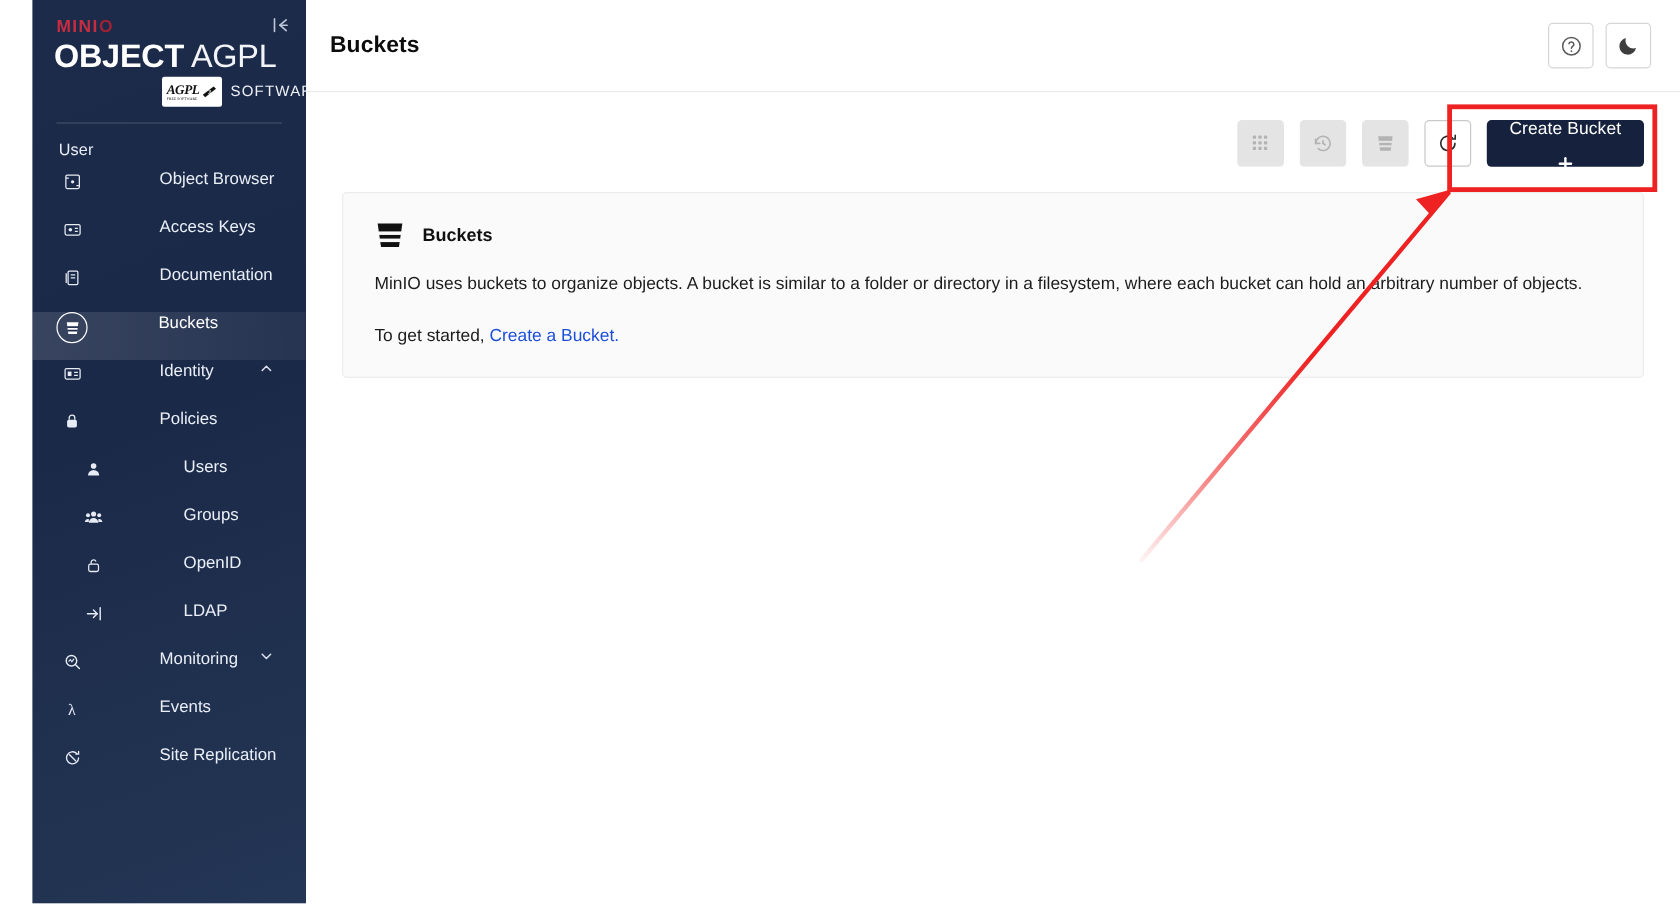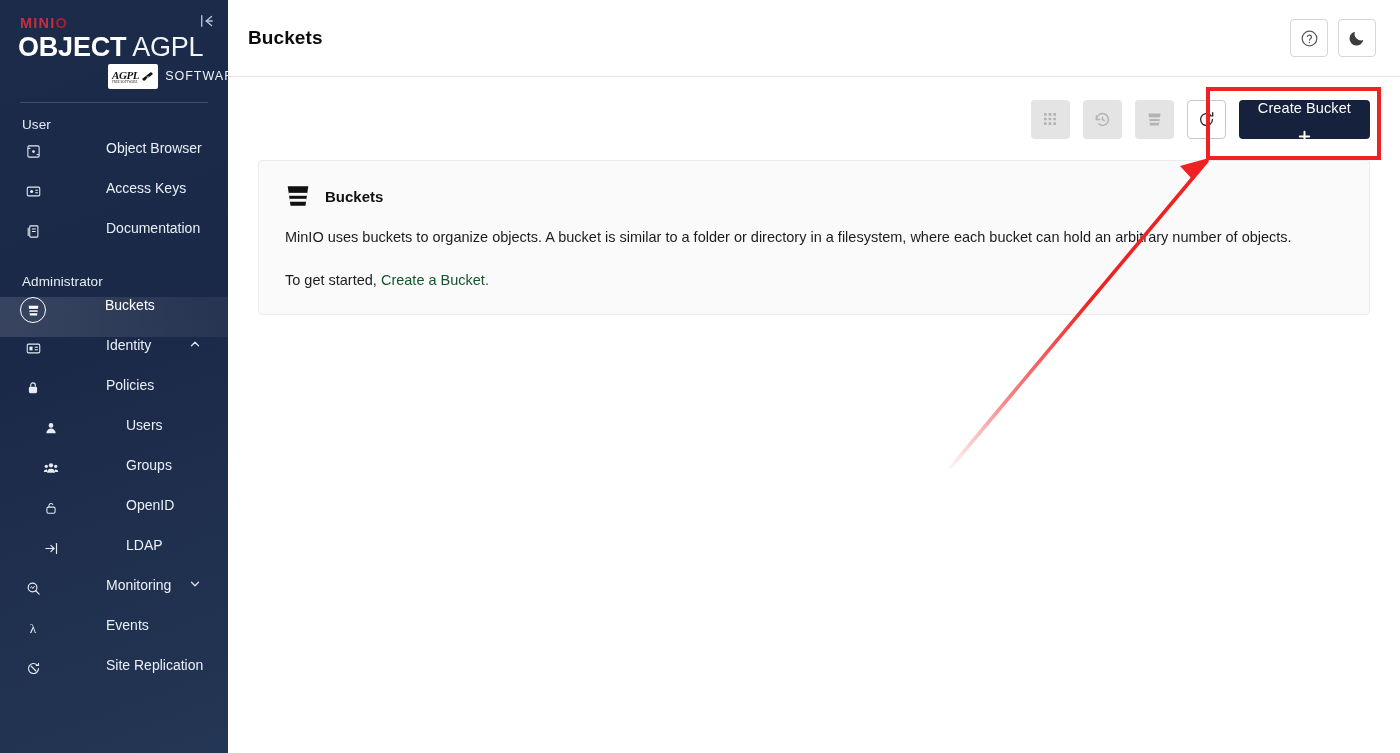--- a/index.html
+++ b/index.html
@@ -2,21 +2,21 @@
 <html><head>
 <meta charset="utf-8">
 <style>
   * { box-sizing: border-box; margin: 0; padding: 0; }
   html, body {
     width: 1400px; height: 753px;
     font-family: "Liberation Sans", sans-serif;
     background: #ffffff;
     overflow: hidden;
   }
-  .app { display: flex; width: 1400px; height: 753px; position: relative; }
+  .app { display: flex; width: 1400px; height: 753px; position: relative; padding-left: 27px; }
 
   
   .sidebar {
     width: 228px; height: 753px; flex: 0 0 228px;
     background: linear-gradient(160deg, #1c2b4a 0%, #1b2948 45%, #243655 100%);
     position: relative;
     overflow: hidden;
     color: #fff;
   }
   .logo-wrap { padding: 12px 16px 0 16px; position: relative; height: 92px; }
@@ -120,21 +120,21 @@
     margin-top: 21px; background: #fafafa; border: 1px solid #ececec; border-radius: 4px;
     padding: 22px 26px 26px 26px;
   }
   .info-head { display: flex; align-items: center; gap: 14px; }
   .info-head .title { font-size: 15px; font-weight: 700; color: #101010; }
   .info-body {
     margin-top: 18px; font-size: 14.5px; line-height: 1.48; color: #1c1c1c;
     max-width: 1035px;
   }
   .info-foot { margin-top: 24px; font-size: 14.5px; color: #1c1c1c; }
-  .info-foot a { color: #14532d; text-decoration: none; cursor: pointer; }
+  .info-foot a { color: #1d4ed8; text-decoration: none; cursor: pointer; }
 
   
   .anno { position: absolute; left: 0; top: 0; width: 1400px; height: 753px; pointer-events: none; }
 </style>
 </head>
 <body>
 
 <div class="app">
 
   <nav class="sidebar">
@@ -196,21 +196,20 @@
             <rect x="6" y="3" width="13" height="18" rx="1.5"></rect>
             <line x1="3.5" y1="6" x2="3.5" y2="19"></line>
             <line x1="9.5" y1="8" x2="15.5" y2="8"></line>
               <line x1="9.5" y1="12" x2="15.5" y2="12"></line>
           </svg>
         </span>
         <span class="lbl">Documentation</span>
       </li>
     </ul>
 
-    <div class="sec-label">Administrator</div>
     <ul class="nav-list">
 
       <li class="nav-item active">
         <span class="ico">
           <svg width="13" height="13" viewBox="0 0 24 24" fill="#ffffff">
             <path d="M3 3 h18 l-2.4 18 h-13.2 Z"></path>
             <rect x="3.6" y="9" width="16.8" height="2.6" fill="#1b2948"></rect>
             <rect x="4.3" y="14.4" width="15.4" height="2.6" fill="#1b2948"></rect>
           </svg>
         </span>

